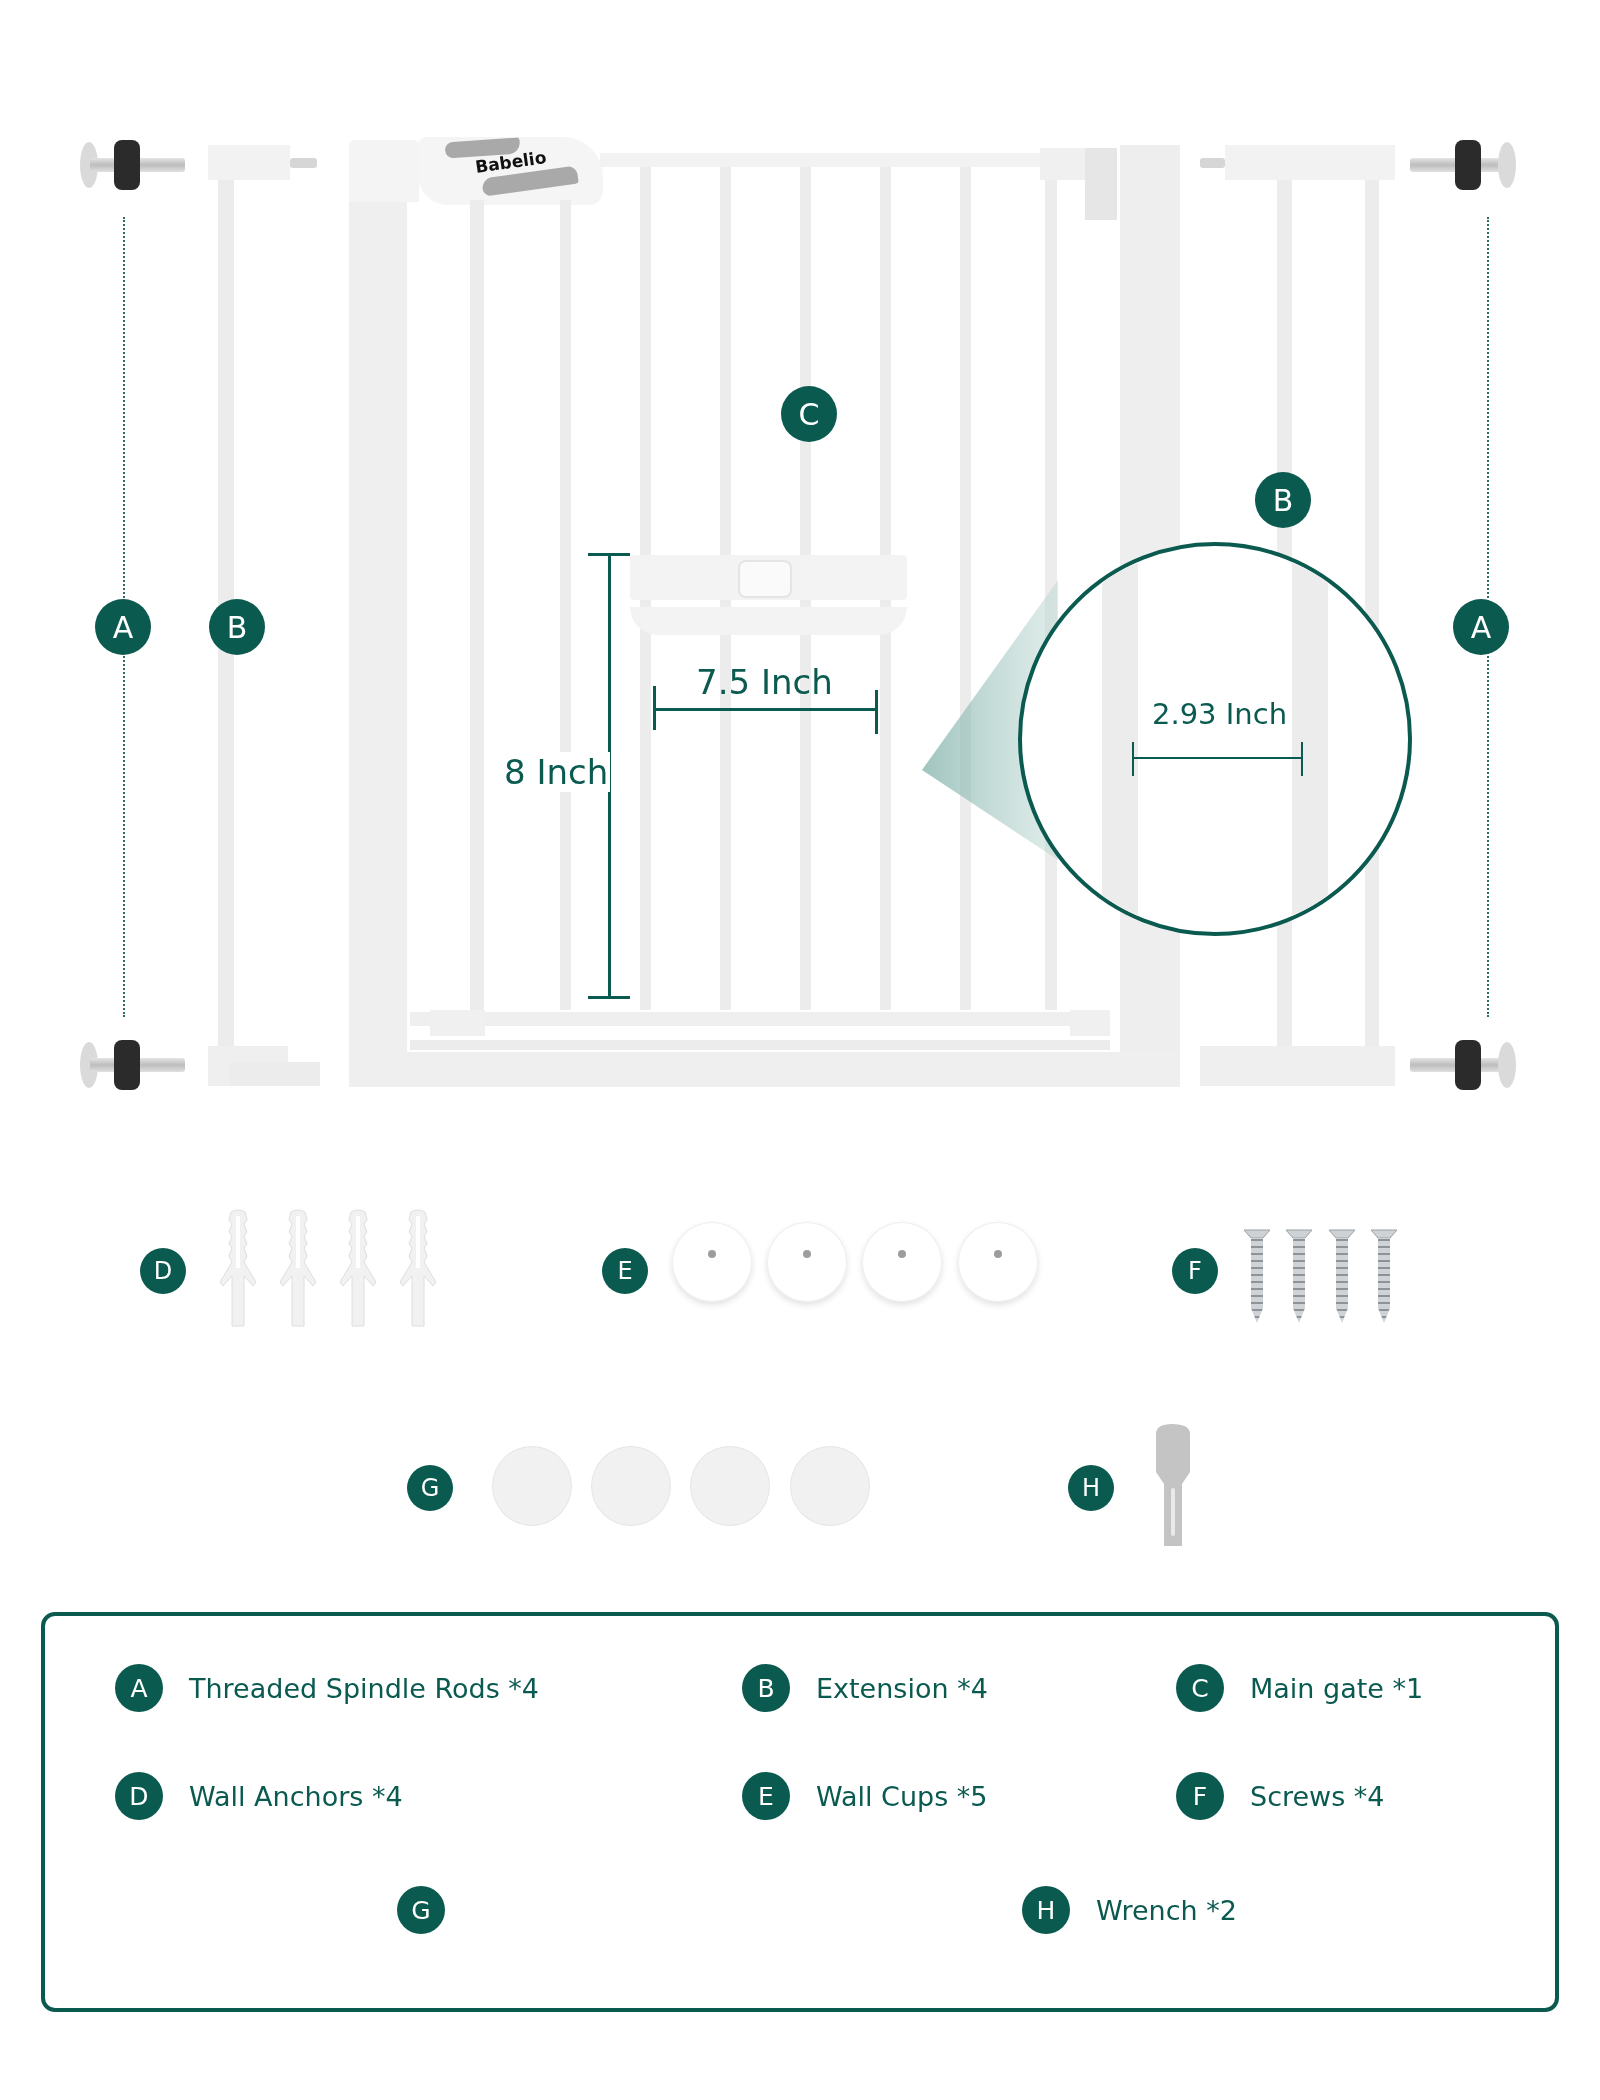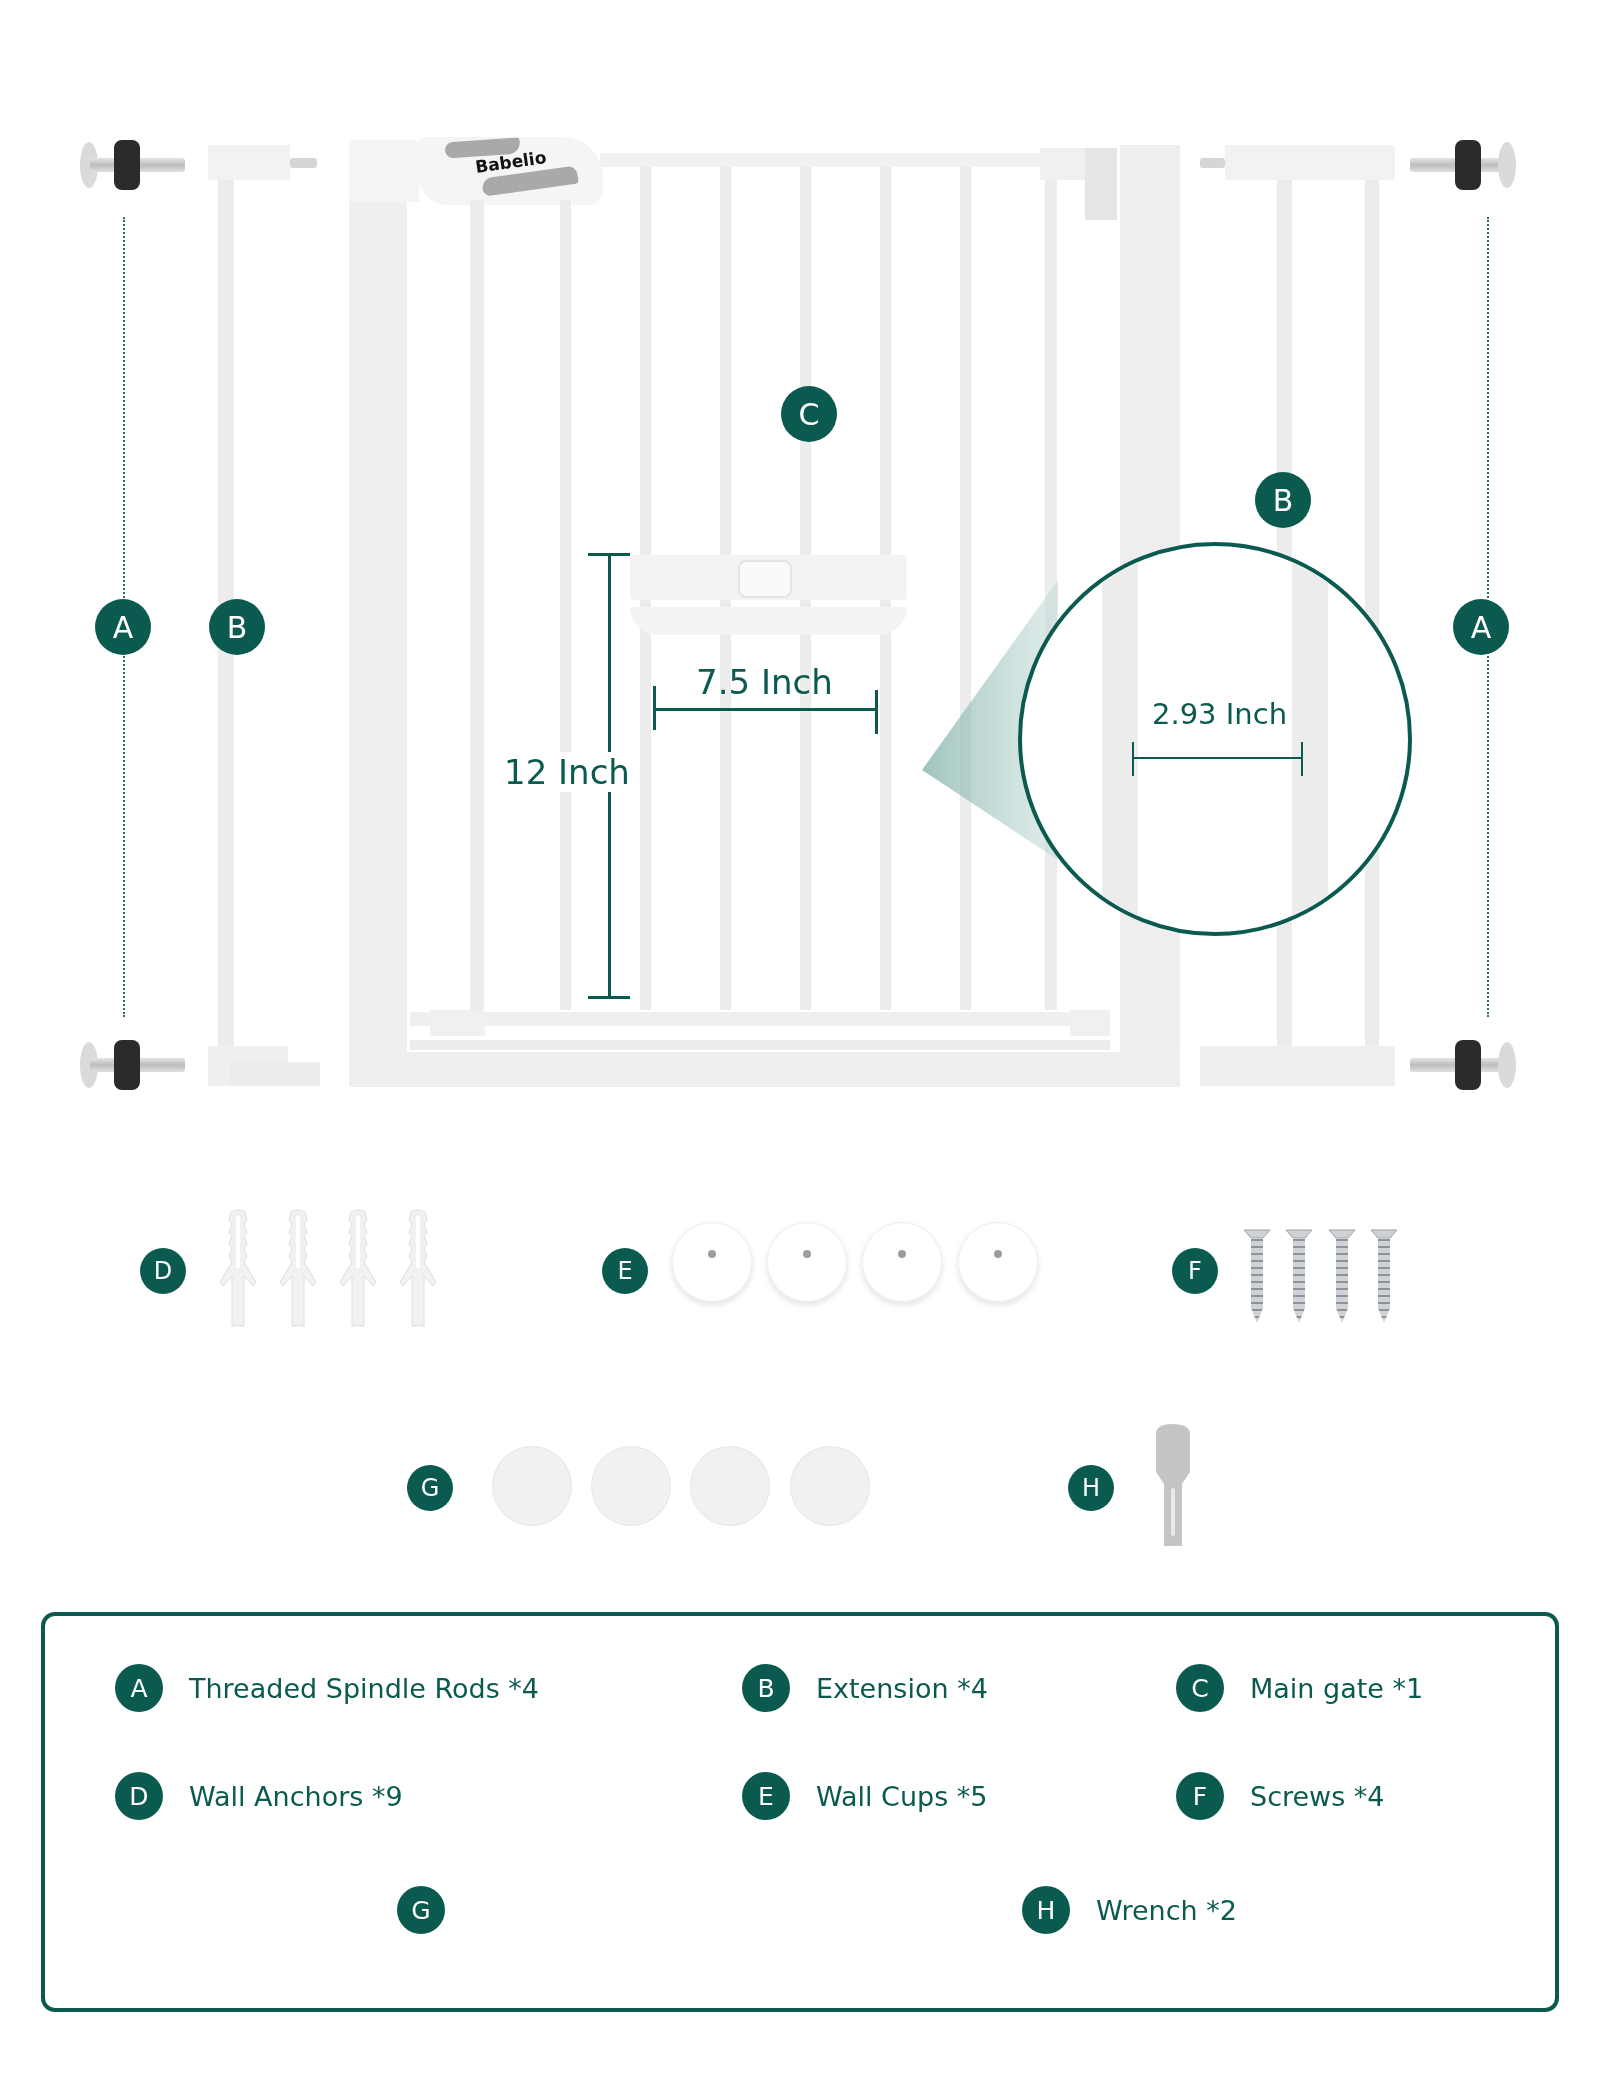--- a/index.html
+++ b/index.html
@@ -106,21 +106,21 @@
   <div class="spindle" style="left:1410px;top:1040px;">
     <div class="rod" style="left:0;width:95px;"></div>
     <div class="nut" style="left:45px;"></div>
     <div class="disc" style="left:88px;"></div>
   </div>
 
   <div>
     <div class="dimline" style="left:588px;top:553px;width:42px;height:3px;"></div>
     <div class="dimline" style="left:608px;top:553px;width:3px;height:445px;"></div>
     <div class="dimline" style="left:588px;top:996px;width:42px;height:3px;"></div>
-    <div class="dim-text" style="left:502px;top:752px;font-size:34px;background:#fff;padding:0 2px;">12 Inch</div>
+    <div class="dim-text" style="left:502px;top:752px;font-size:34px;background:#fff;padding:0 2px;">8 Inch</div>
   </div>
 
   <div>
     <div class="dim-text" style="left:696px;top:662px;font-size:34px;">7.5 Inch</div>
     <div class="dimline" style="left:653px;top:686px;width:3px;height:44px;"></div>
     <div class="dimline" style="left:655px;top:708px;width:222px;height:3px;"></div>
     <div class="dimline" style="left:875px;top:690px;width:3px;height:44px;"></div>
   </div>
 
   <div>
@@ -238,21 +238,21 @@
     <div class="badge">B</div>
     <span class="lbl">Extension *4</span>
   </div>
   <div class="legend-item" style="left:1131px;top:48px;">
     <div class="badge">C</div>
     <span class="lbl">Main gate *1</span>
   </div>
 
   <div class="legend-item" style="left:70px;top:156px;">
     <div class="badge">D</div>
-    <span class="lbl">Wall Anchors *9</span>
+    <span class="lbl">Wall Anchors *4</span>
   </div>
   <div class="legend-item" style="left:697px;top:156px;">
     <div class="badge">E</div>
     <span class="lbl">Wall Cups *5</span>
   </div>
   <div class="legend-item" style="left:1131px;top:156px;">
     <div class="badge">F</div>
     <span class="lbl">Screws *4</span>
   </div>
 

